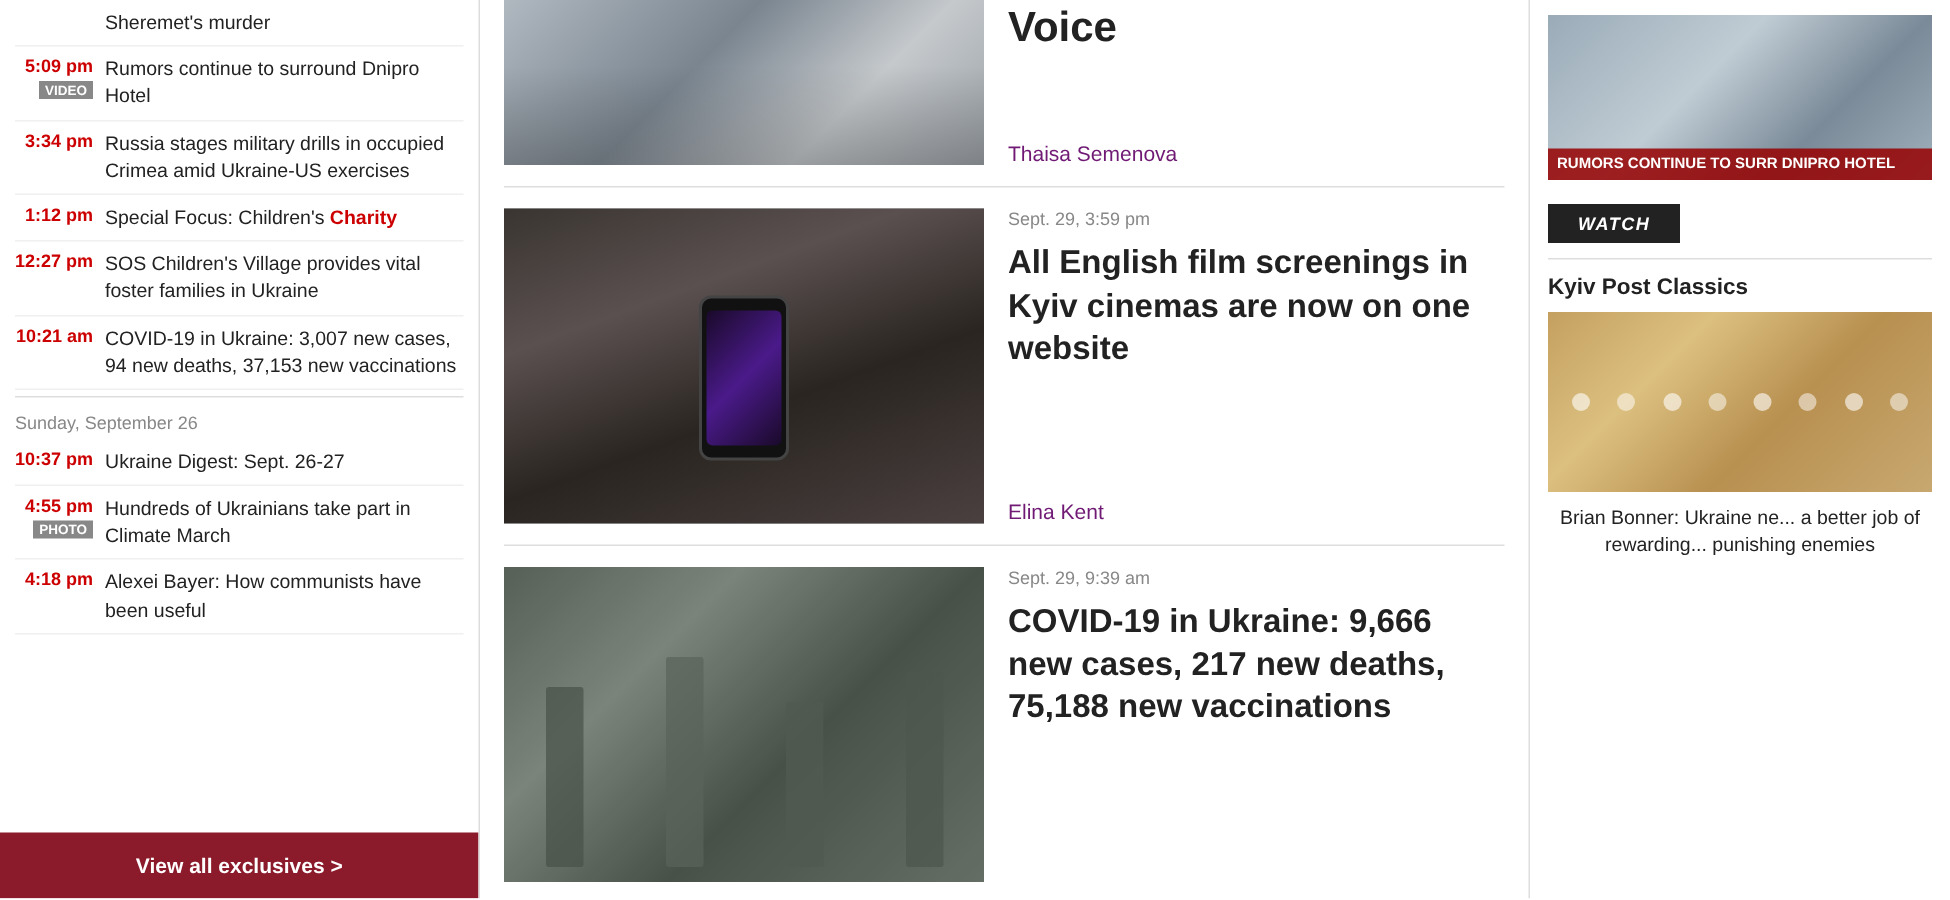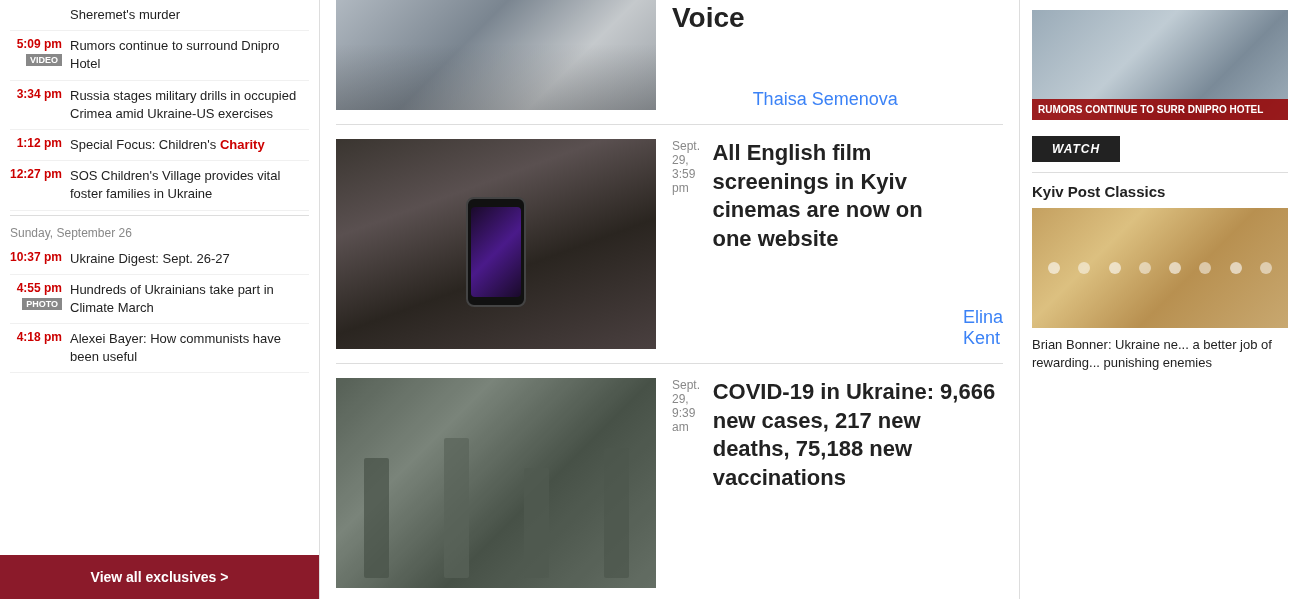--- a/index.html
+++ b/index.html
@@ -125,36 +125,36 @@
     .img-phone {
       background: linear-gradient(135deg, #3a3a3a 0%, #555 40%, #2a2a2a 70%, #444 100%);
     }
     
     .img-metro {
       background: linear-gradient(135deg, #6a6a6a 0%, #888 40%, #555 60%, #777 100%);
     }
     .article-body {
       flex: 1;
       display: flex;
-      flex-direction: row;
+      flex-direction: column;
       gap: 8px;
     }
     .article-date {
       font-size: 12px;
       color: #888;
     }
     .article-title {
       font-size: 22px;
       font-weight: bold;
       color: #222;
       line-height: 1.3;
     }
     .article-author {
-      font-size: 18px;
-      color: #3b82f6;
+      font-size: 14px;
+      color: #701a75;
       margin-top: auto;
     }
 
     
     .right-sidebar {
       width: 280px;
       flex-shrink: 0;
       overflow-y: auto;
       padding: 0 12px;
     }
@@ -225,20 +225,21 @@
     .img-classics::before {
       content: '';
       position: absolute;
       inset: 0;
       background: linear-gradient(135deg, #c9a96e 0%, #e0c080 40%, #b89050 70%);
     }
     .right-classics-text {
       font-size: 13px;
       color: #222;
       line-height: 1.4;
+      text-align: center;
     }
   </style>
 </head>
 <body>
 
 <div class="layout">
 
   <div class="sidebar">
     <div class="sidebar-items">
 
@@ -271,20 +272,26 @@
         <div class="sidebar-item-title">Special Focus: Children's <span class="charity">Charity</span></div>
       </div>
 
       <div class="sidebar-item">
         <div class="sidebar-item-time-col">
           <span class="sidebar-item-time">12:27 pm</span>
         </div>
         <div class="sidebar-item-title">SOS Children's Village provides vital foster families in Ukraine</div>
       </div>
 
+      <div class="sidebar-item">
+        <div class="sidebar-item-time-col">
+          <span class="sidebar-item-time">10:21 am</span>
+        </div>
+        <div class="sidebar-item-title">COVID-19 in Ukraine: 3,007 new cases, 94 new deaths, 37,153 new vaccinations</div>
+      </div>
 
       <div class="sidebar-date">Sunday, September 26</div>
 
       <div class="sidebar-item">
         <div class="sidebar-item-time-col">
           <span class="sidebar-item-time">10:37 pm</span>
         </div>
         <div class="sidebar-item-title">Ukraine Digest: Sept. 26-27</div>
       </div>
 

